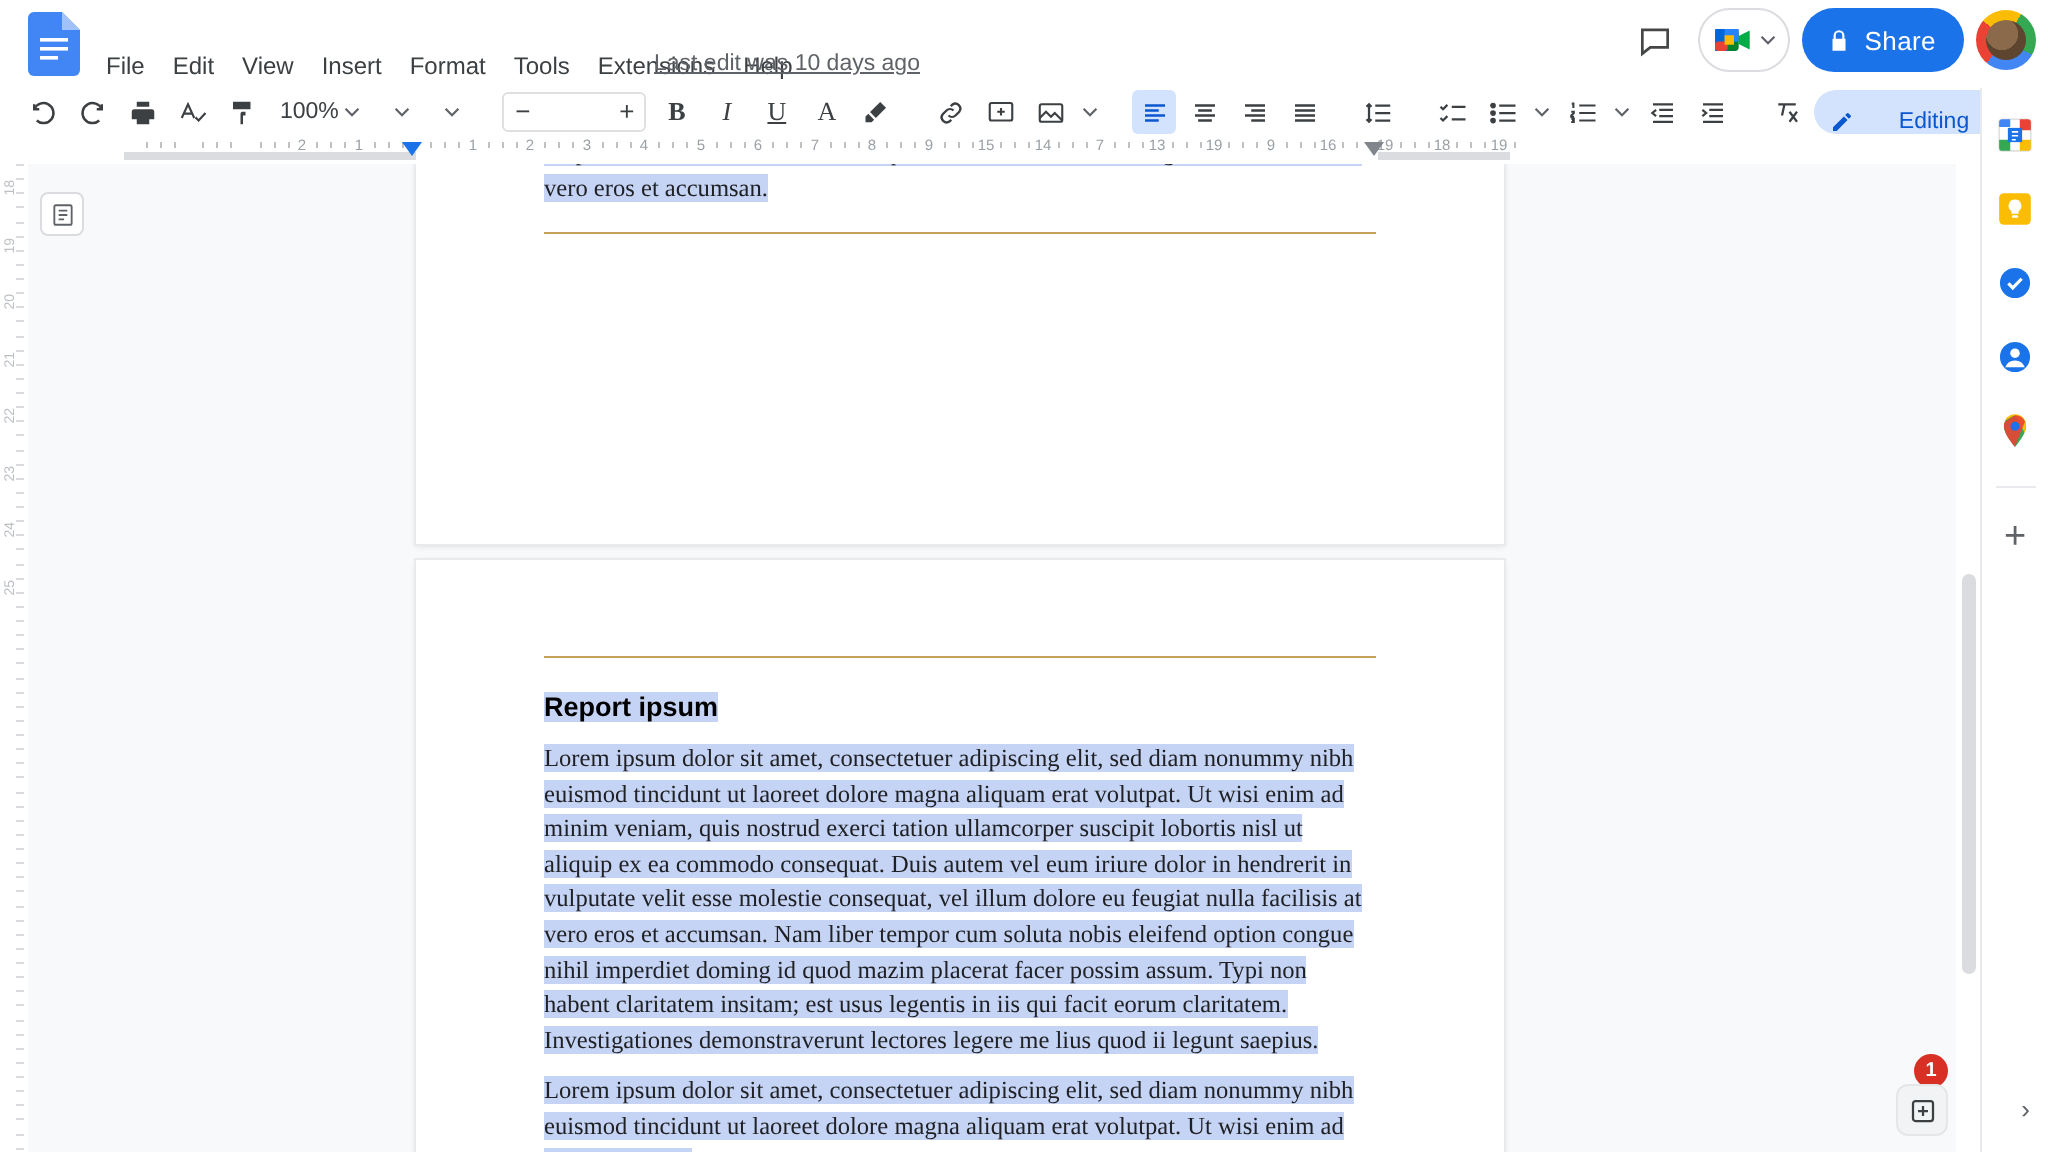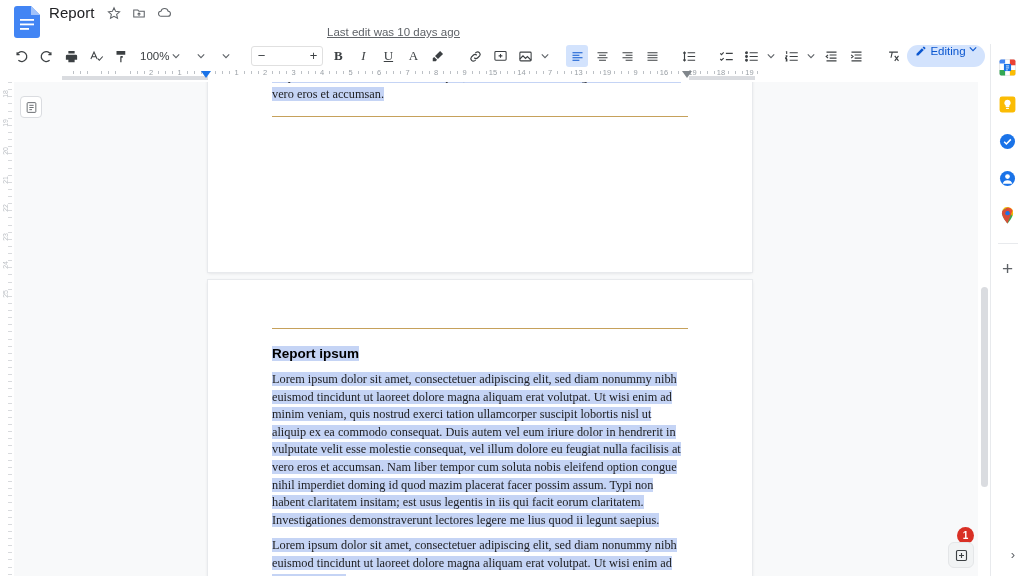--- a/index.html
+++ b/index.html
@@ -102,21 +102,21 @@
   }
   .fontsize-box {
     display: flex; align-items: center; height: 20px;
     border: 1px solid #e0e0e0; border-radius: 3px; margin: 0 4px;
   }
   .fs-btn { width: 18px; text-align: center; font-size: 13px; color: #3c4043; cursor: pointer; line-height: 18px; }
   .fs-val { width: 34px; text-align: center; font-size: 11.5px; color: #3c4043; border: none; outline: none; background: transparent; font-family: inherit; }
   .tb.active { background: #d3e3fd; color: #0b57d0; }
   .editing-pill {
     height: 22px; background: #d3e3fd; color: #0b57d0;
-    border-radius: 12px; display: flex; align-items: flex-start; gap: 3px;
+    border-radius: 12px; display: flex; align-items: flex-end; gap: 22px;
     padding: 0 8px; font-size: 11.5px; cursor: pointer;
   }
 
   
   .ruler {
     position: absolute; top: 68px; left: 0; width: 990px; height: 14px;
     background: #fff; overflow: hidden;
   }
   .ruler-track {
     position: absolute; left: 208px; top: 0; width: 544px; height: 14px;
@@ -236,43 +236,61 @@
     <div class="doc-logo">
       <svg width="26" height="32" viewBox="0 0 26 32">
         <path d="M3 0h14l9 9v20a3 3 0 0 1-3 3H3a3 3 0 0 1-3-3V3a3 3 0 0 1 3-3z" fill="#4285f4"></path>
         <path d="M17 0l9 9h-9z" fill="#a1c2fa"></path>
         <rect x="6" y="13" width="14" height="1.8" fill="#fff"></rect>
         <rect x="6" y="17.5" width="14" height="1.8" fill="#fff"></rect>
         <rect x="6" y="22" width="9" height="1.8" fill="#fff"></rect>
       </svg>
     </div>
 
-    <div class="title-row">
-      <span class="doc-title">Report</span>
-      <span class="title-icon">
-        <svg width="14" height="14" viewBox="0 0 24 24" fill="none" stroke="currentColor" stroke-width="1.8">
-          <polygon points="12,3 14.8,9.2 21.5,9.9 16.5,14.4 18,21 12,17.6 6,21 7.5,14.4 2.5,9.9 9.2,9.2"></polygon>
-        </svg>
-      </span>
-      <span class="title-icon">
-        <svg width="14" height="14" viewBox="0 0 24 24" fill="none" stroke="currentColor" stroke-width="1.8">
-          <path d="M3 7h7l2 2h9v10H3z"></path>
-            <path d="M12 12v5M9.5 14.5L12 12l2.5 2.5"></path>
-        </svg>
-      </span>
-      <span class="title-icon">
-        <svg width="15" height="15" viewBox="0 0 24 24" fill="none" stroke="currentColor" stroke-width="1.7">
-          <path d="M6.5 18h11a4 4 0 0 0 .4-7.98A6 6 0 0 0 6.3 10.1 3.95 3.95 0 0 0 6.5 18z"></path>
-        </svg>
-      </span>
-    </div>
-
+
+    <div class="menubar">
+      <span class="menu-item">File</span>
+      <span class="menu-item">Edit</span>
+      <span class="menu-item">View</span>
+      <span class="menu-item">Insert</span>
+      <span class="menu-item">Format</span>
+      <span class="menu-item">Tools</span>
+      <span class="menu-item">Extensions</span>
+      <span class="menu-item">Help</span>
+    </div>
 
     <span class="last-edit">Last edit was 10 days ago</span>
 
+    <div class="header-right">
+      <div class="hr-icon">
+        <svg width="19" height="19" viewBox="0 0 24 24" fill="none" stroke="currentColor" stroke-width="1.7">
+          <path d="M4 5h16v11H9l-5 4z"></path>
+        </svg>
+      </div>
+      <div class="meet-btn">
+        <svg width="22" height="16" viewBox="0 0 28 20">
+          <rect x="2" y="3" width="15" height="14" rx="2.5" fill="#00832d"></rect>
+          <rect x="2" y="3" width="8" height="14" fill="#0066da"></rect>
+          <rect x="2" y="11" width="8" height="6" rx="2" fill="#e94235"></rect>
+          <rect x="8" y="3" width="9" height="8" fill="#2684fc"></rect>
+          <path d="M17 7.5l7-3.5v12l-7-3.5z" fill="#00ac47"></path>
+          <rect x="8" y="7" width="6" height="6" fill="#ffba00"></rect>
+        </svg>
+        <svg width="8" height="8" viewBox="0 0 10 10">
+            <path d="M1 3l4 4 4-4" fill="none" stroke="#5f6368" stroke-width="1.4"></path>
+          </svg>
+      </div>
+      <div class="share-btn">
+        <svg width="13" height="13" viewBox="0 0 24 24" fill="currentColor">
+          <path d="M12 2a5 5 0 0 0-5 5v3H6v11h12V10h-1V7a5 5 0 0 0-5-5zm0 2a3 3 0 0 1 3 3v3H9V7a3 3 0 0 1 3-3z"></path>
+        </svg>
+        <span>Share</span>
+      </div>
+      <div class="avatar"></div>
+    </div>
   </div>
 
   <div class="toolbar">
     <div class="tb">
       <svg width="15" height="15" viewBox="0 0 24 24" fill="none" stroke="currentColor" stroke-width="2">
           <path d="M9 9H5V5"></path>
           <path d="M5 9a8 8 0 1 1 2 9" transform="rotate(0 12 12)"></path>
         </svg>
     </div>
     <div class="tb">

